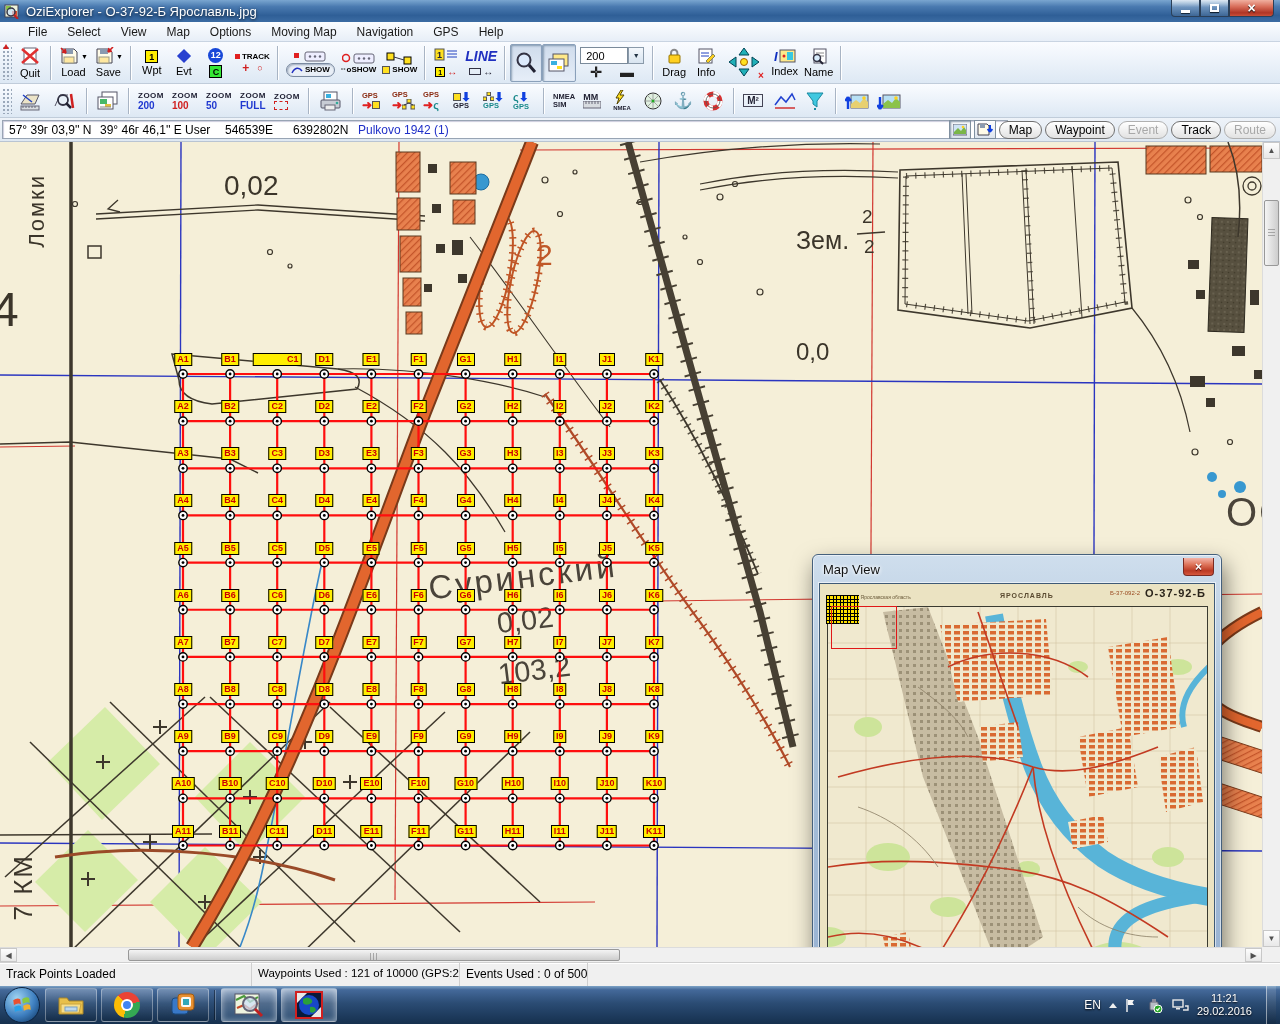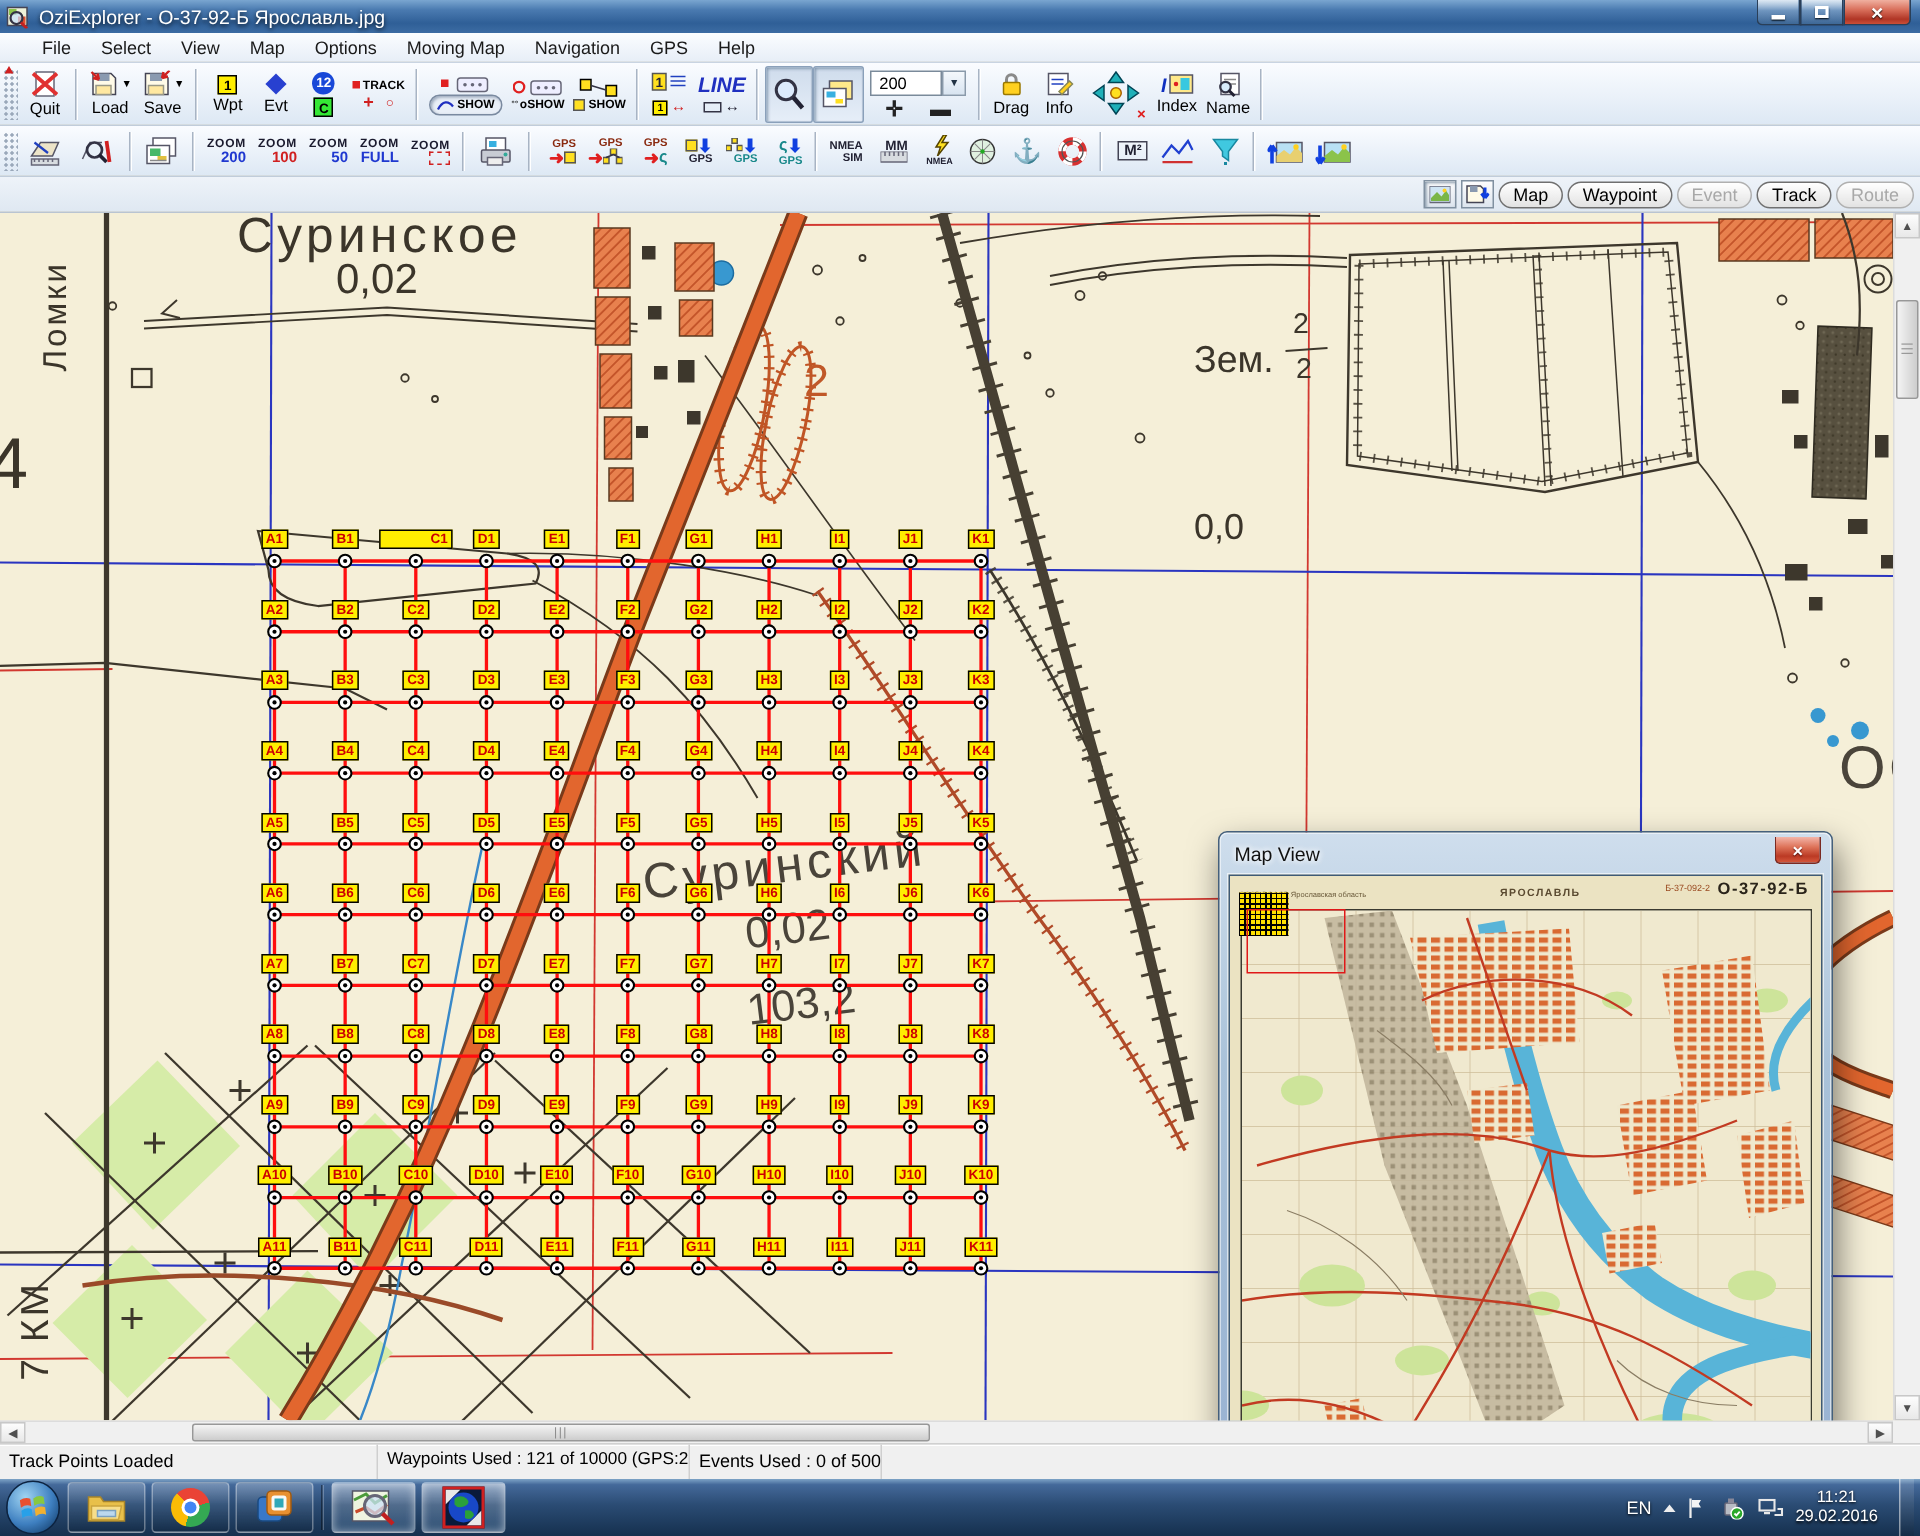--- a/index.html
+++ b/index.html
@@ -23,21 +23,21 @@
 
   
   .toolbar{left:0;width:1280px;background:linear-gradient(180deg,#fafcff,#dde8f4);border-bottom:1px solid #c0ccda;display:flex;align-items:center;}
   #tb1{top:42px;height:42px;}
   #tb2{top:84px;height:34px;}
   .grip{width:10px;height:34px;margin:0 2px;background-image:radial-gradient(circle,#9aa8ba 1px,transparent 1.2px);background-size:4px 4px;position:relative;}
   .grip .red-tri{position:absolute;top:-2px;left:1px;width:0;height:0;border-left:3px solid transparent;border-right:3px solid transparent;border-bottom:5px solid #d02020;}
   .vsep{width:2px;height:34px;border-left:1px solid #a8b4c4;border-right:1px solid #fff;margin:0 4px;}
   .tbtn{display:flex;flex-direction:column;align-items:center;justify-content:center;min-width:32px;height:40px;padding:1px 3px;font-size:11px;color:#000;background:transparent;border:none;}
   .tbtn .lbl{font-size:11px;line-height:12px;margin-top:1px;}
-  .tb2btn{display:flex;flex-direction:column;align-items:flex-end;justify-content:center;min-width:30px;height:30px;padding:0 4px;border:none;background:transparent;}
+  .tb2btn{display:flex;flex-direction:column;align-items:flex-start;justify-content:center;min-width:30px;height:30px;padding:0 4px;border:none;background:transparent;}
   .pressed{background:linear-gradient(180deg,#cfdcec,#e6eef8);border:1px solid #8aa0ba;border-radius:2px;box-shadow:inset 1px 1px 2px rgba(60,90,120,.5);}
   .badge{display:inline-block;width:13px;height:13px;line-height:12px;text-align:center;font-weight:bold;font-size:9px;border:1px solid #000;}
   .yellow-badge{background:#ffee00;color:#000;}
   .green-badge{background:#35e835;color:#000;}
   .blue-circle{display:inline-block;width:15px;height:15px;border-radius:50%;background:#1848d8;color:#fff;font-weight:bold;font-size:9px;line-height:15px;text-align:center;}
   .diamond{display:inline-block;width:10px;height:10px;background:#2840d0;transform:rotate(45deg);margin:3px;}
   .tinytxt{font-weight:bold;font-size:8px;line-height:9px;color:#000;}
   .redtxt{color:#d02020;}
   .sunken-pill{border:1px solid #7a8aa0;border-radius:8px;background:#e9eff7;box-shadow:inset 1px 1px 2px rgba(80,100,130,.5);padding:0 4px;font-weight:bold;font-size:8px;display:flex;align-items:center;gap:2px;height:14px;}
   .combo{width:48px;height:17px;background:#fff;border:1px solid #7a8a9a;font-size:11px;display:flex;align-items:center;padding-left:5px;}
@@ -518,20 +518,28 @@
         <svg width="24" height="20">
           <rect x="6" y="4" width="17" height="13" fill="#b8e0f4" stroke="#556"></rect>
           <path d="M6,13 l5,-4 4,3 4,-5 4,4 v6 h-17 z" fill="#8bc34a"></path>
           <circle cx="19" cy="7" r="1.8" fill="#ffd020"></circle>
           <path d="M3,6 v12 m0,0 l-2.8,-4 m2.8,4 l2.8,-4" stroke="#1040e0" stroke-width="2.4" fill="none"></path>
         </svg>
       </button>
   </div>
 
   <div id="coordbar" class="ab">
+    <div id="coord-panel">
+      <span style="left:6px;">57° 39г 03,9'' N</span>
+      <span style="left:97px;">39° 46г 46,1'' E</span>
+      <span style="left:182px;">User</span>
+      <span style="left:222px;">546539E</span>
+      <span style="left:290px;">6392802N</span>
+      <span class="datum" style="left:355px;">Pulkovo 1942 (1)</span>
+    </div>
     <div class="cb-right">
       <button class="mini-ib" style="box-shadow:inset 1px 1px 2px #89a;">
           <svg width="14" height="12">
             <rect x="0" y="0" width="14" height="11" fill="#cfe4f4" stroke="#667"></rect>
             <path d="M1,8 l4,-4 3,3 3,-4 2,3 v4 h-12 z" fill="#7ab648"></path>
             <circle cx="10" cy="3" r="1.3" fill="#ffd020"></circle>
           </svg>
         </button>
       <button class="mini-ib">
           <svg width="16" height="13">
@@ -718,21 +726,20 @@
           <rect x="1250" y="148" width="9" height="15"></rect>
           <rect x="1254" y="228" width="11" height="9"></rect>
       </g>
       <circle cx="1252" cy="44" r="9" fill="none" stroke="#3d372c" stroke-width="1.3"></circle>
       <circle cx="1252" cy="44" r="4" fill="none" stroke="#3d372c" stroke-width="1.3"></circle>
       <path d="M1228,0 C1240,30 1242,60 1238,95" stroke="#3d372c" stroke-width="1.5" fill="none"></path>
 
       <line x1="857" y1="92" x2="885" y2="90" stroke="#3d372c" stroke-width="1.5"></line>
     </svg>
 
-    <div class="mtxt" style="left:158px;top:-4px;font-size:33px;letter-spacing:3px;">Суринское</div>
     <div class="mtxt" style="left:224px;top:28px;font-size:28px;">0,02</div>
     <div class="mtxt" style="left:796px;top:84px;font-size:25px;">Зем.</div>
     <div class="mtxt" style="left:862px;top:64px;font-size:19px;">2</div>
     <div class="mtxt" style="left:864px;top:94px;font-size:19px;">2</div>
     <div class="mtxt" style="left:796px;top:196px;font-size:24px;">0,0</div>
     <div class="mtxt" style="left:428px;top:416px;font-size:33px;letter-spacing:3px;transform:rotate(-7deg);color:#4a443a;">Суринский</div>
     <div class="mtxt" style="left:497px;top:462px;font-size:29px;transform:rotate(-7deg);color:#4a443a;">0,02</div>
     <div class="mtxt" style="left:498px;top:512px;font-size:29px;transform:rotate(-7deg);color:#4a443a;">103,2</div>
     <div class="mtxt vert" style="left:24px;top:32px;font-size:22px;letter-spacing:2px;">Ломки</div>
     <div class="mtxt" style="left:-8px;top:140px;font-size:48px;">4</div>

